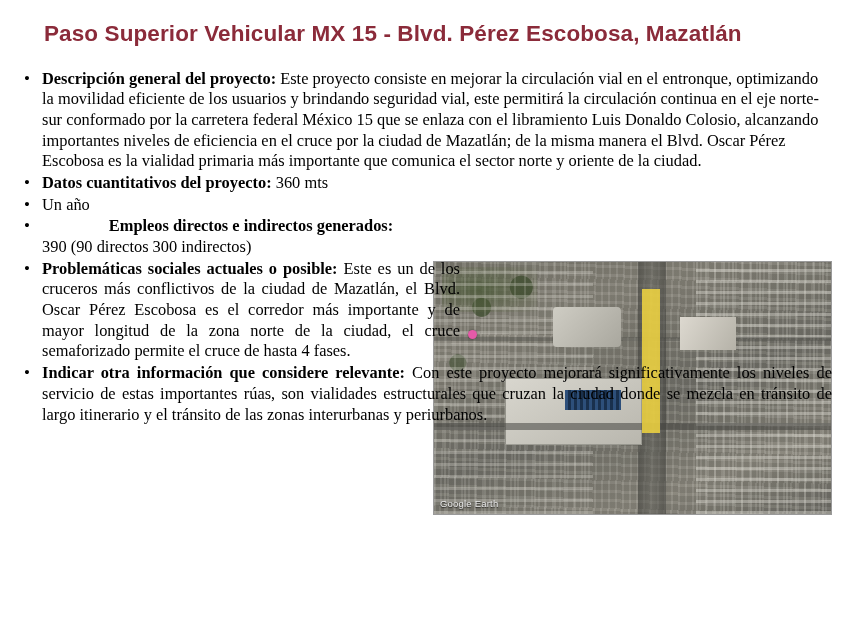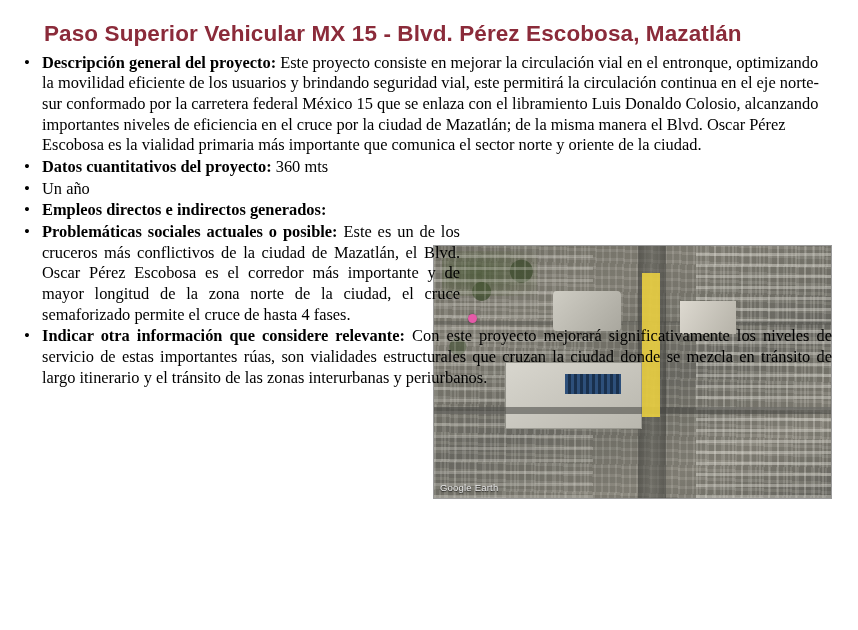--- a/index.html
+++ b/index.html
@@ -19,21 +19,21 @@
     width: 858px;
     height: 630px;
     box-sizing: border-box;
     padding: 16px 26px 10px 22px;
   }
   .title {
     color: #8B2B3A;
     font-weight: bold;
     font-size: 22.5px;
     letter-spacing: 0.1px;
-    margin: 6px 0 6px 22px;
+    margin: 6px 0 22px 22px;
     line-height: 1.1;
   }
   .content {
     position: relative;
   }
   ul.bullets {
     list-style: none;
     margin: 0;
     padding: 0;
   }
@@ -48,20 +48,21 @@
   ul.bullets > li::before {
     content: "\2022";
     position: absolute;
     left: 2px;
     top: -1px;
     font-size: 17px;
     line-height: 1.26;
   }
   .lbl {
     font-weight: bold;
+    text-align: center;
   }
   .just {
     text-align: justify;
   }
   .para-first {
     text-align: justify;
   }
   
   .photo {
     position: absolute;
@@ -240,20 +241,21 @@
         <span class="lbl">Datos cuantitativos del proyecto:</span><span> 360 mts</span>
       </li>
 
 
       <li>
         <div class="narrow">Un año</div>
       </li>
 
       <li>
         <div class="lbl narrow">Empleos directos e indirectos generados:</div>
+        <div class="narrow">390 (90 directos 300 indirectos)</div>
       </li>
 
 
       <li>
         <div class="narrow just">
           <span class="lbl">Problemáticas sociales actuales o posible:</span><span> Este es un de los cruceros más conflictivos de la ciudad de Mazatlán, el Blvd. Oscar Pérez Escobosa es el corredor más importante y de mayor longitud de la zona norte de la ciudad, el cruce semaforizado permite el cruce de hasta 4 fases.</span>
         </div>
       </li>
 
       <li style="margin-top:0;">

